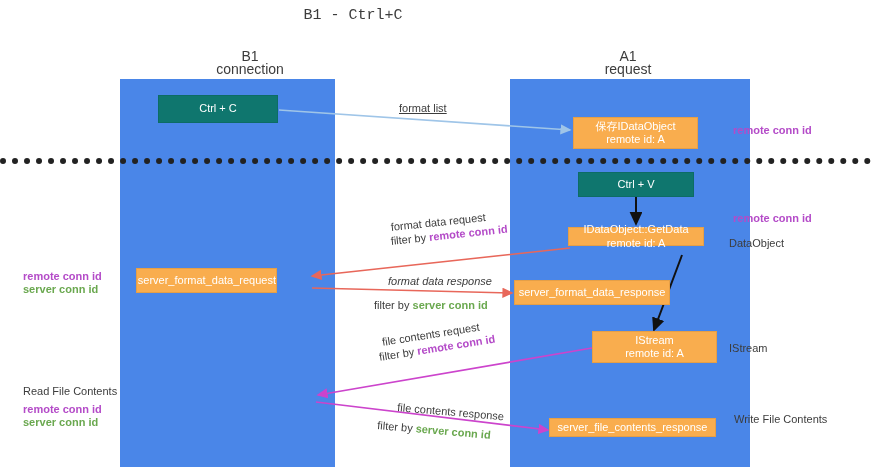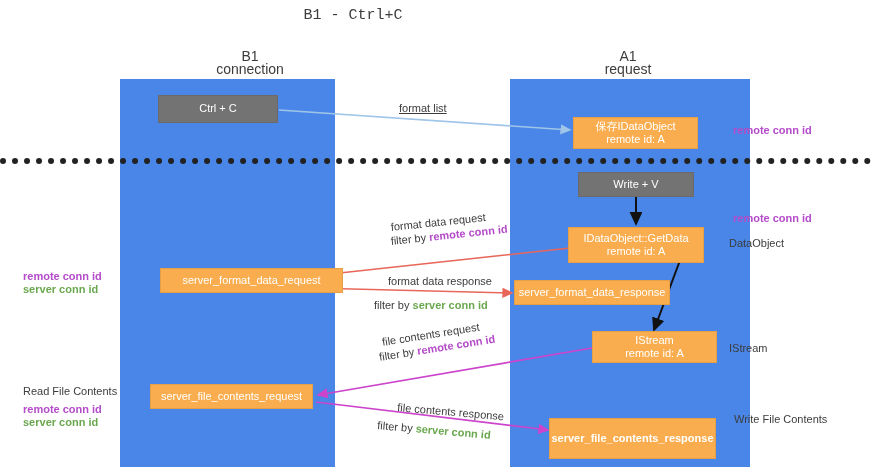--- a/index.html
+++ b/index.html
@@ -14,21 +14,21 @@
 
   .col-head{position:absolute;text-align:center;font-size:14px;
             line-height:13px;color:#3c3c3c;}
 
   .column{position:absolute;background:#4a86e8;}
 
   .node{position:absolute;box-sizing:border-box;display:flex;
         flex-direction:column;align-items:center;justify-content:center;
         font-size:11px;line-height:13.5px;color:#ffffff;text-align:center;
         border:1px solid rgba(0,0,0,0.08);}
-  .node.green{background:#737373;}
+  .node.green{background:#0f766e;}
   .node.orange{background:#f9ad4e;}
 
   .lbl{position:absolute;font-size:11px;line-height:14px;color:#3c3c3c;
        white-space:nowrap;}
   .lbl.purple{color:#b44bc8;font-weight:bold;}
   .lbl.green{color:#6aa84f;font-weight:bold;}
   .lbl.rot{transform-origin:0 0;}
   .lbl .p{color:#b44bc8;font-weight:bold;}
   .lbl .g{color:#6aa84f;font-weight:bold;}
 
@@ -92,57 +92,54 @@
   <div class="node green" style="left:158px;top:95px;width:120px;height:28px;">
     <div>Ctrl + C</div>
   </div>
 
   <div class="node orange" style="left:573px;top:117px;width:125px;height:32px;">
     <div>保存IDataObject</div>
     <div>remote id: A</div>
   </div>
 
   <div class="node green" style="left:578px;top:172px;width:116px;height:25px;">
-    <div>Write + V</div>
+    <div>Ctrl + V</div>
   </div>
 
-  <div class="node orange" style="left:568px;top:227px;width:136px;height:36px;">
+  <div class="node orange" style="left:568px;top:227px;width:136px;height:19px;">
     <div>IDataObject::GetData</div>
     <div>remote id: A</div>
   </div>
 
-  <div class="node orange" style="left:160px;top:268px;width:183px;height:25px;">
+  <div class="node orange" style="left:136px;top:268px;width:141px;height:25px;align-items:flex-end;">
     <div>server_format_data_request</div>
   </div>
 
   <div class="node orange" style="left:514px;top:280px;width:156px;height:25px;text-align:center;">
     <div>server_format_data_response</div>
   </div>
 
   <div class="node orange" style="left:592px;top:331px;width:125px;height:32px;">
     <div>IStream</div>
     <div>remote id: A</div>
   </div>
 
-  <div class="node orange" style="left:150px;top:384px;width:163px;height:25px;">
-    <div>server_file_contents_request</div>
-  </div>
 
-  <div class="node orange" style="left:549px;top:418px;width:167px;height:41px;font-weight:bold;">
+  <div class="node orange" style="left:549px;top:418px;width:167px;height:19px;">
     <div>server_file_contents_response</div>
   </div>
 
   <div class="lbl" style="left:399px;top:101px;text-decoration:underline;">format list</div>
 
   <div class="lbl rot" style="left:390px;top:220px;transform:rotate(-6deg);">format data request</div>
   <div class="lbl rot" style="left:390px;top:234px;transform:rotate(-6deg);">
     <span>filter by </span><span class="p">remote conn id</span>
   </div>
 
-  <div class="lbl" style="left:388px;top:274px;">format data response</div>
+  <div class="lbl" style="left:388px;top:274px;font-style:italic;">format data response</div>
   <div class="lbl" style="left:374px;top:298px;">
     <span>filter by </span><span class="g">server conn id</span>
   </div>
 
   <div class="lbl rot" style="left:381px;top:335px;transform:rotate(-9deg);">file contents request</div>
   <div class="lbl rot" style="left:378px;top:350px;transform:rotate(-9deg);">
     <span>filter by </span><span class="p">remote conn id</span>
   </div>
 
   <div class="lbl rot" style="left:398px;top:400px;transform:rotate(5deg);">file contents response</div>

